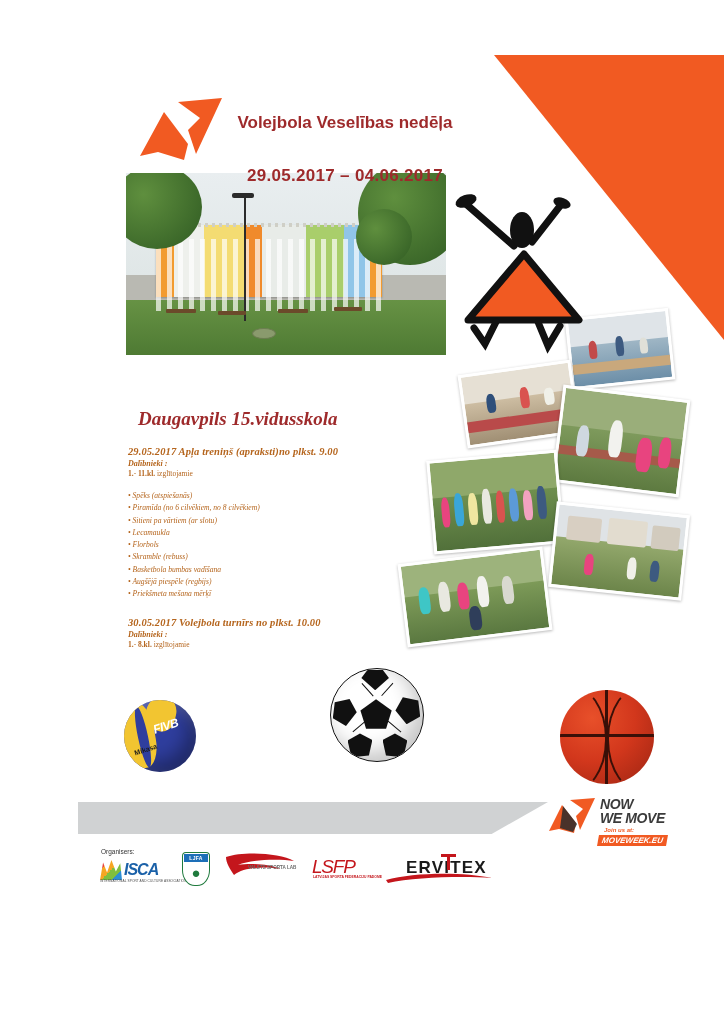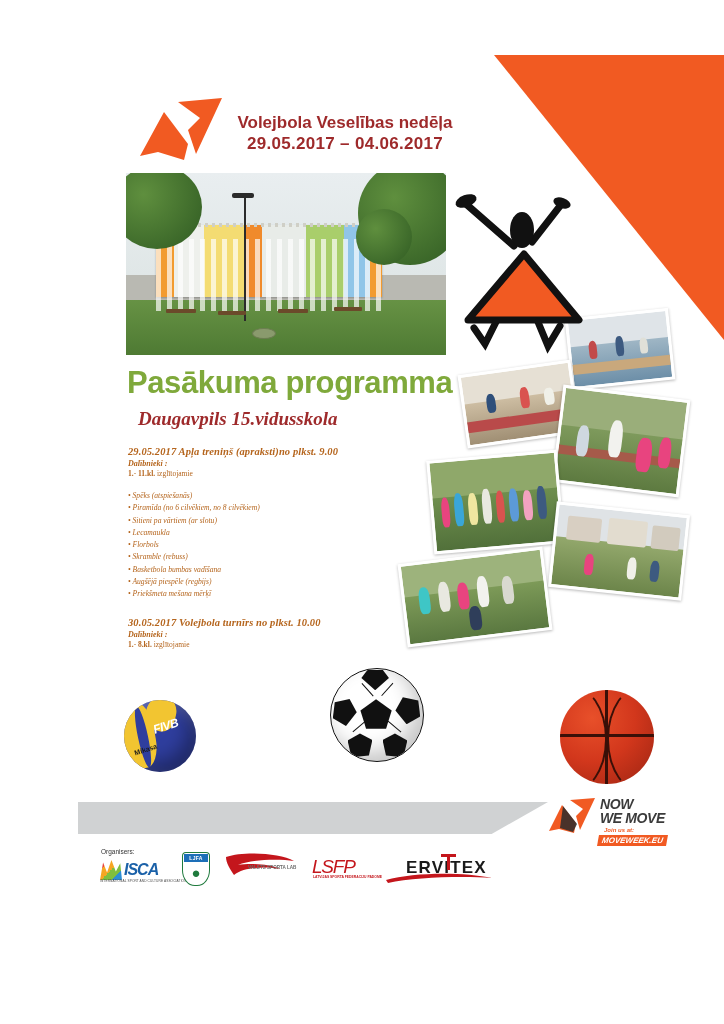--- a/index.html
+++ b/index.html
@@ -52,21 +52,21 @@
     top: 112px;
     width: 240px;
     z-index: 6;
     color: #9E2A2B;
     font-weight: bold;
     font-size: 17px;
     line-height: 1.25;
     text-align: center;
     white-space: nowrap;
   }
-  .header-title .line2 { letter-spacing: 0.3px; }
+  .header-title .line2 { letter-spacing: 0.3px; margin-top: 32px; }
 
   
   .school-photo {
     position: absolute;
     left: 126px;
     top: 173px;
     width: 320px;
     height: 182px;
     z-index: 4;
     overflow: hidden;
@@ -582,21 +582,20 @@
           <div class="blob" style="left:24%;top:26%;width:8%;height:38%;background:#e8e8e0"></div>
           <div class="blob" style="left:38%;top:30%;width:8%;height:34%;background:#e8447f"></div>
           <div class="blob" style="left:52%;top:24%;width:8%;height:40%;background:#f2f2ee"></div>
           <div class="blob" style="left:44%;top:62%;width:9%;height:30%;background:#2f3e5a"></div>
           <div class="blob" style="left:70%;top:28%;width:8%;height:36%;background:#d9d9d0"></div>
         </div>
       </div>
     </div>
   </div>
 
-  <div class="heading-main">Pasākuma programma</div>
   <div class="heading-sub">Daugavpils 15.vidusskola</div>
 
   <div class="program">
     <div class="event-1">
       <p class="ev-title">29.05.2017 Apļa treniņš (apraksti)no plkst.  9.00</p>
       <p class="ev-part">Dalībnieki :</p>
       <p class="ev-grades"><span>1.- 11.kl.</span><span class="reg"> izglītojamie</span></p>
       <ul class="bullets">
         <li>Spēks (atspiešanās)</li>
         <li>Piramīda (no 6 cilvēkiem,  no 8 cilvēkiem)</li>

